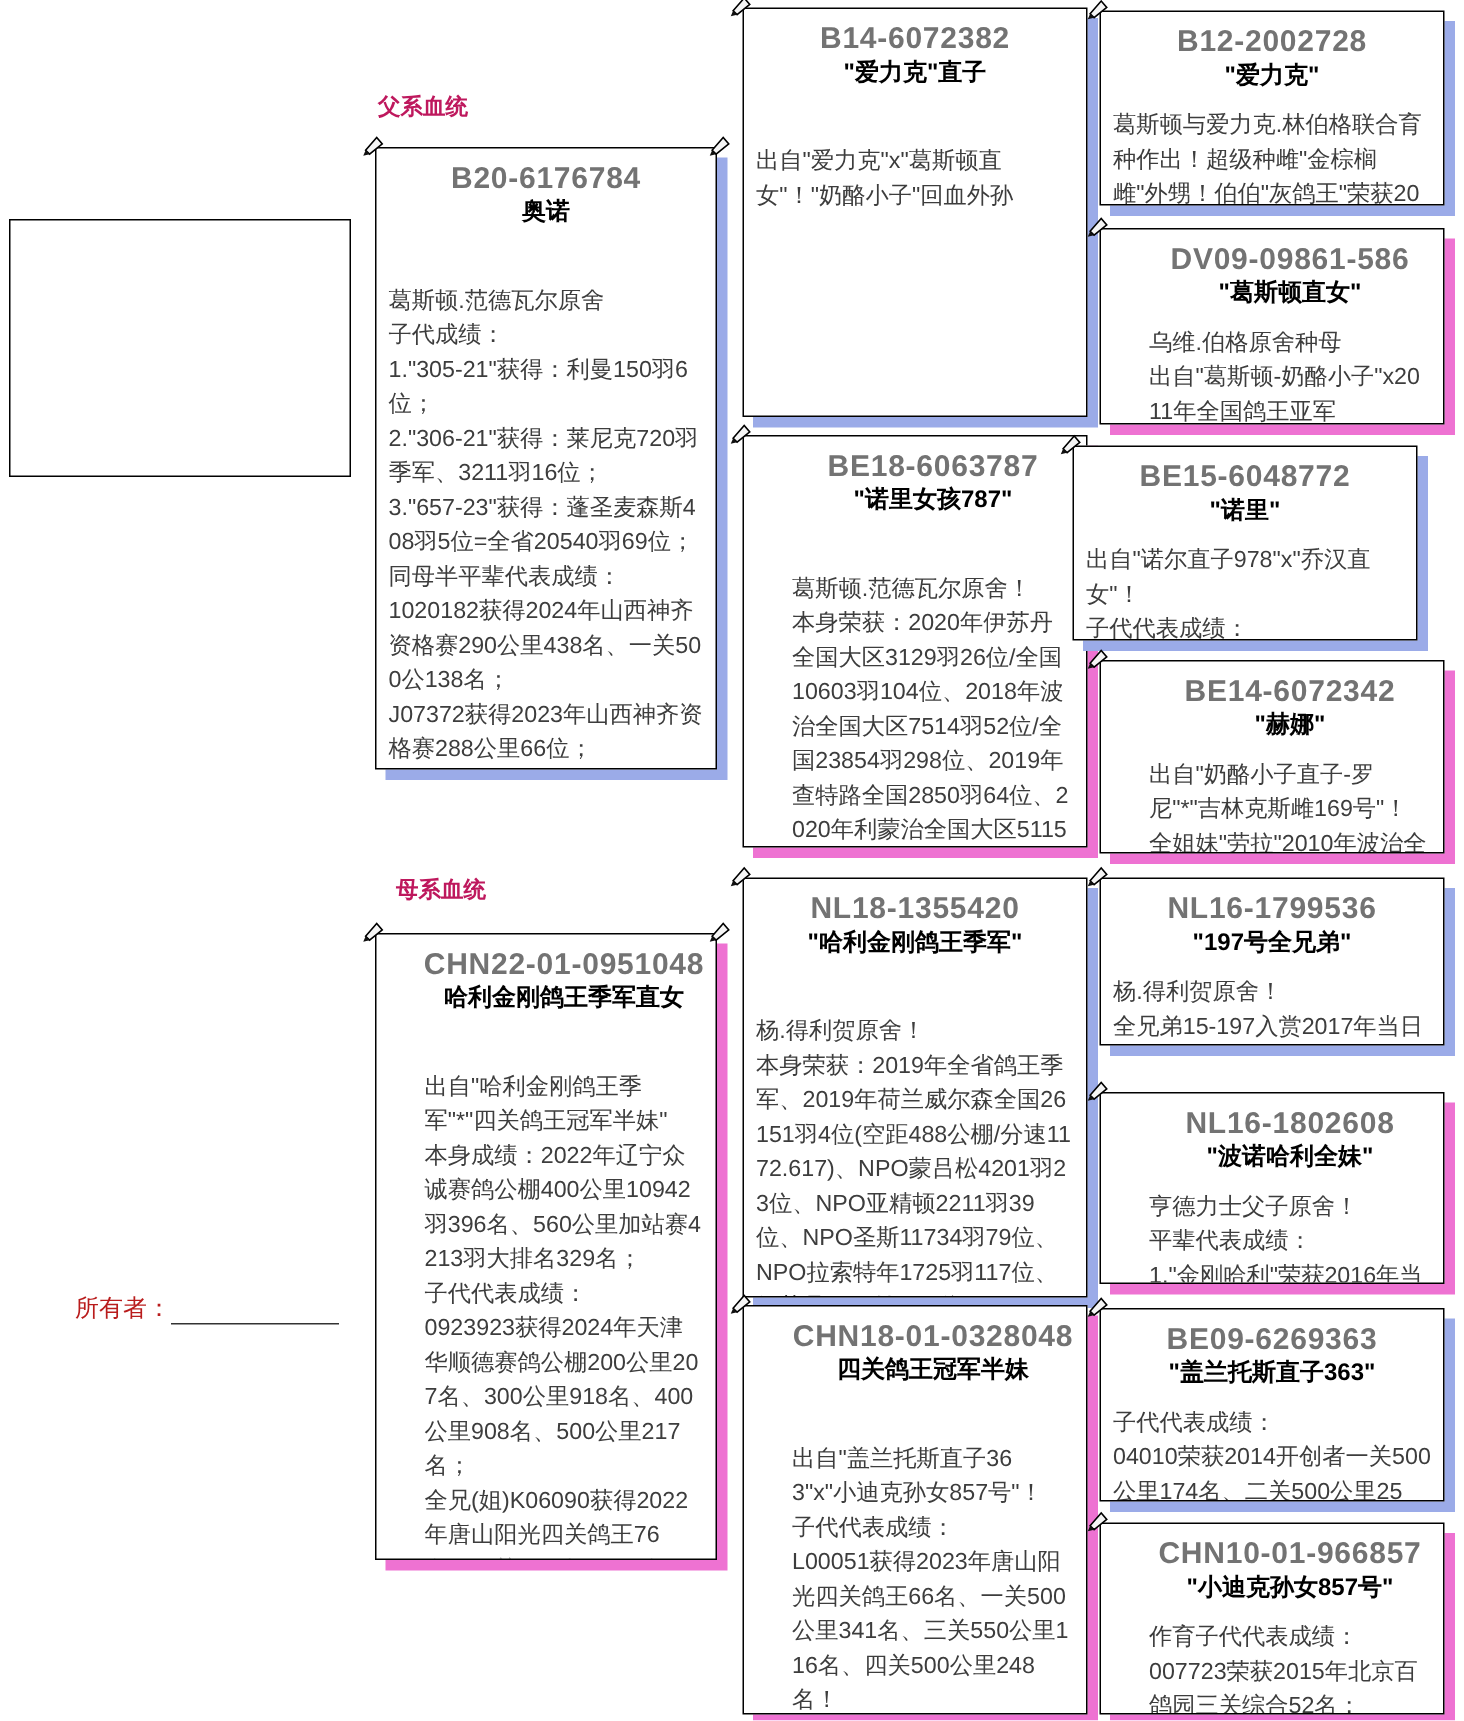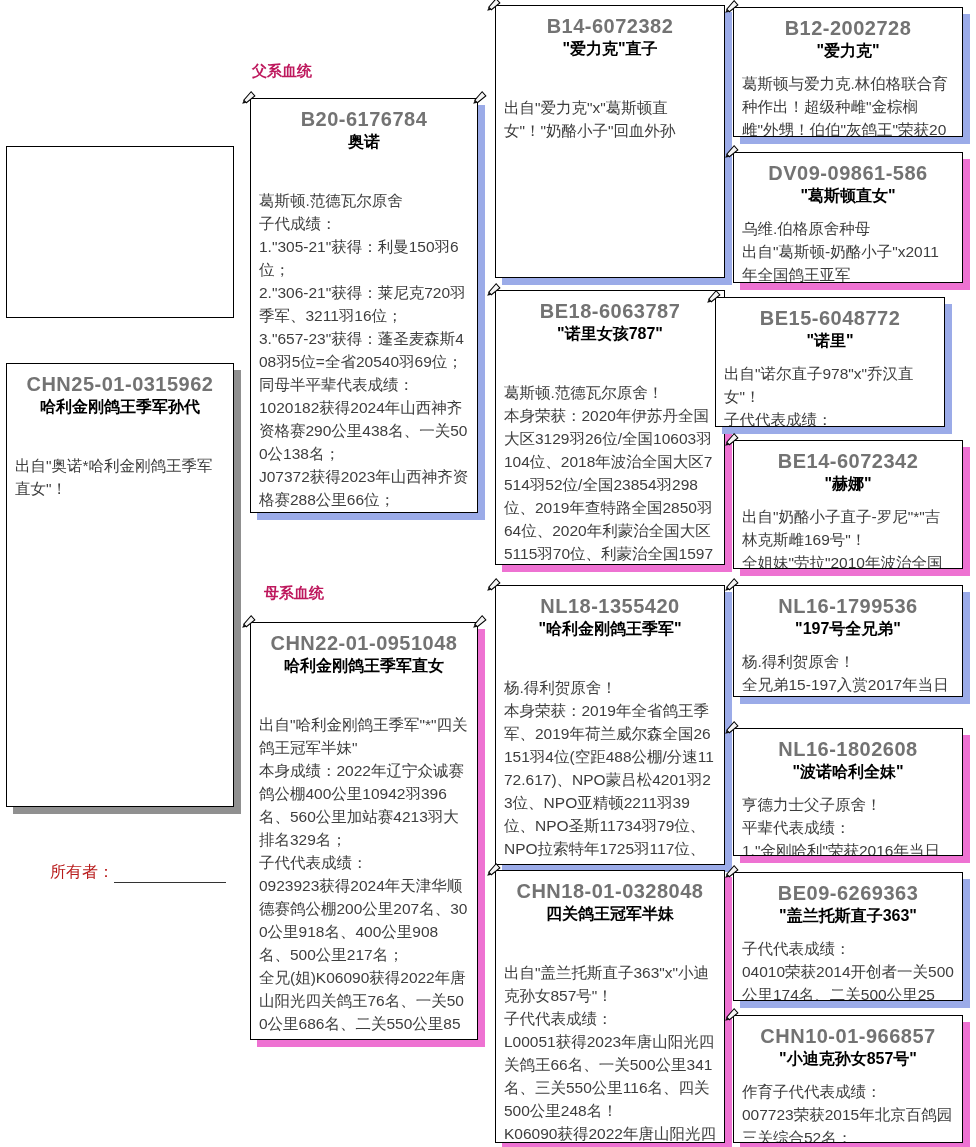--- a/index.html
+++ b/index.html
@@ -2,21 +2,21 @@
 <html><head>
 <meta charset="utf-8">
 <style>
   html,body{margin:0;padding:0;background:#fff;}
   #page{position:relative;width:976px;height:1147px;background:#fff;overflow:hidden;
         font-family:"Liberation Sans","DejaVu Sans",sans-serif;}
   .boxwrap{position:absolute;}
   .box{position:relative;width:100%;height:100%;background:#fff;border:1px solid #000;
        box-sizing:border-box;overflow:hidden;}
   .sire-shadow .box{box-shadow:7px 7px 0 0 #9babe8;}
-  .dam-shadow  .box{box-shadow:7px 7px 0 0 #ee72d2;}
+  .dam-shadow  .box{box-shadow:7px 7px 0 0 #ee72d2;padding-left:24px;}
   .subject-shadow .box{box-shadow:7px 7px 0 0 #909090;}
   .ring{font-weight:bold;font-size:20px;line-height:24px;text-align:center;margin-top:8px;color:#737373;
         letter-spacing:.5px;}
   .pname{font-weight:bold;font-size:16px;line-height:22px;text-align:center;color:#000;}
   .bodytext{font-size:15.5px;line-height:23px;color:#3d3d3d;padding:0 8px;
             white-space:pre-wrap;word-break:break-all;}
   .gen2 .bodytext,.gen3 .bodytext,.subject .bodytext{margin-top:36px;}
   .gen4 .bodytext{margin-top:10px;}
   .pen{position:absolute;width:19px;height:19px;z-index:5;cursor:pointer;}
   .pen.tl{left:-11px;top:-10px;}
@@ -30,27 +30,20 @@
 </head>
 <body>
 
 <div id="page">
 
   <div class="photo" style="left:6px;top:146px;width:228px;height:172px"></div>
 
   <div class="linelabel" style="left:252px;top:62px">父系血统</div>
   <div class="linelabel" style="left:264px;top:584px">母系血统</div>
 
-  <div class="boxwrap subject subject-shadow" style="left:6px;top:363px;width:228px;height:444px">
-    <div class="box">
-      <div class="ring">CHN25-01-0315962</div>
-      <div class="pname">哈利金刚鸽王季军孙代</div>
-      <div class="bodytext">出自"奥诺*哈利金刚鸽王季军直女"！</div>
-    </div>
-  </div>
 
   <div class="ownerline">
     <span>所有者：</span><span class="owner-underline"></span>
   </div>
 
   <div class="boxwrap gen2 sire-shadow" style="left:250px;top:98px;width:228px;height:415px">
     <div class="box">
       <div class="ring">B20-6176784</div>
       <div class="pname">奥诺</div>
       <div class="bodytext">葛斯顿.范德瓦尔原舍

